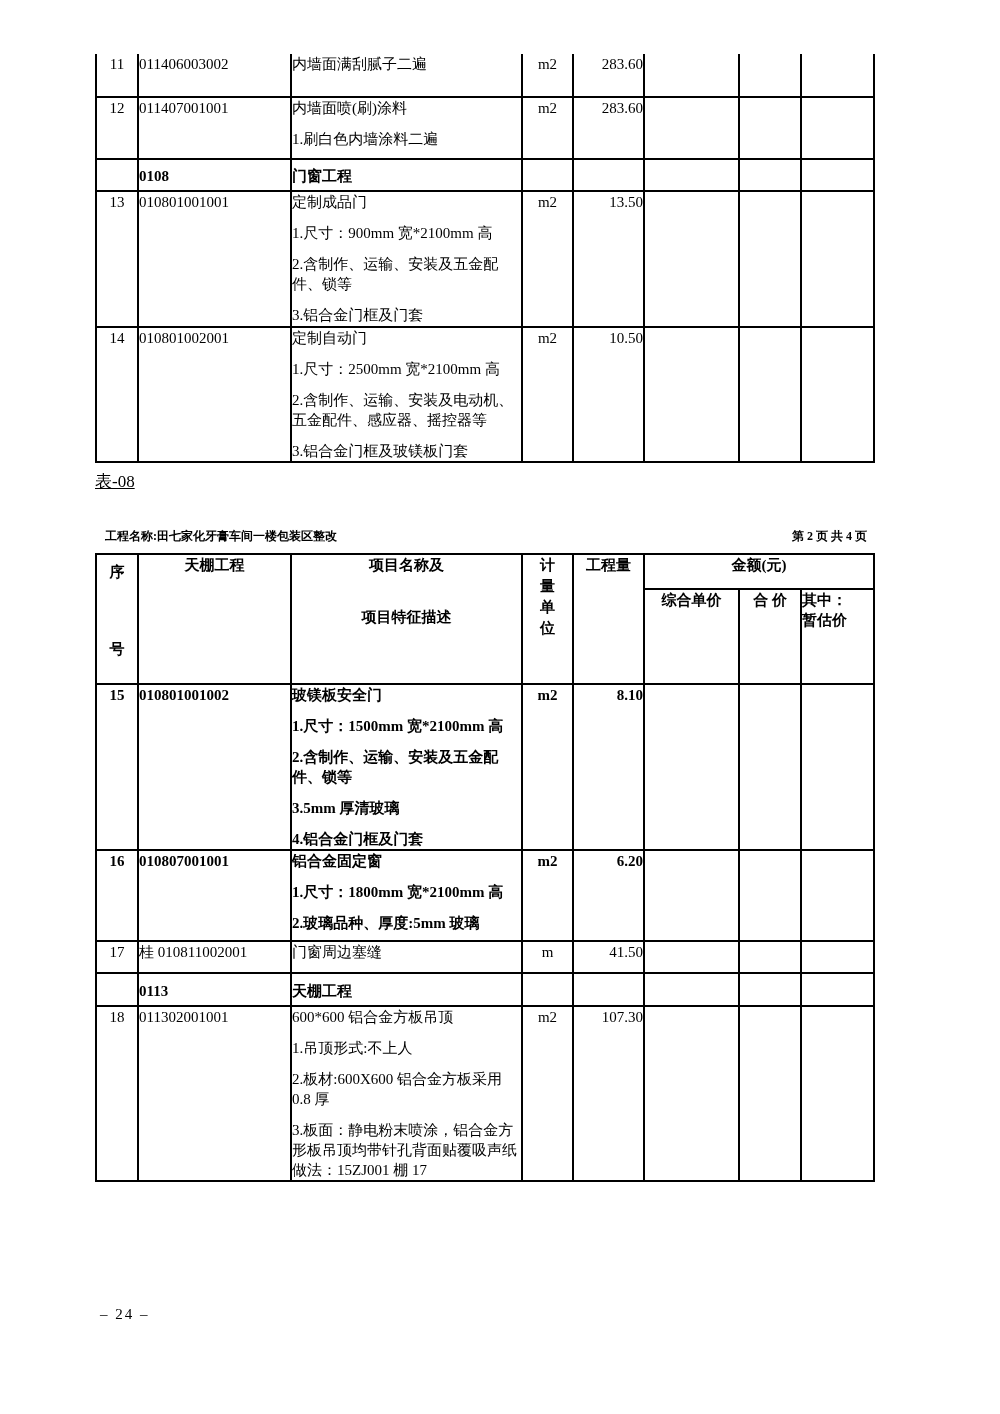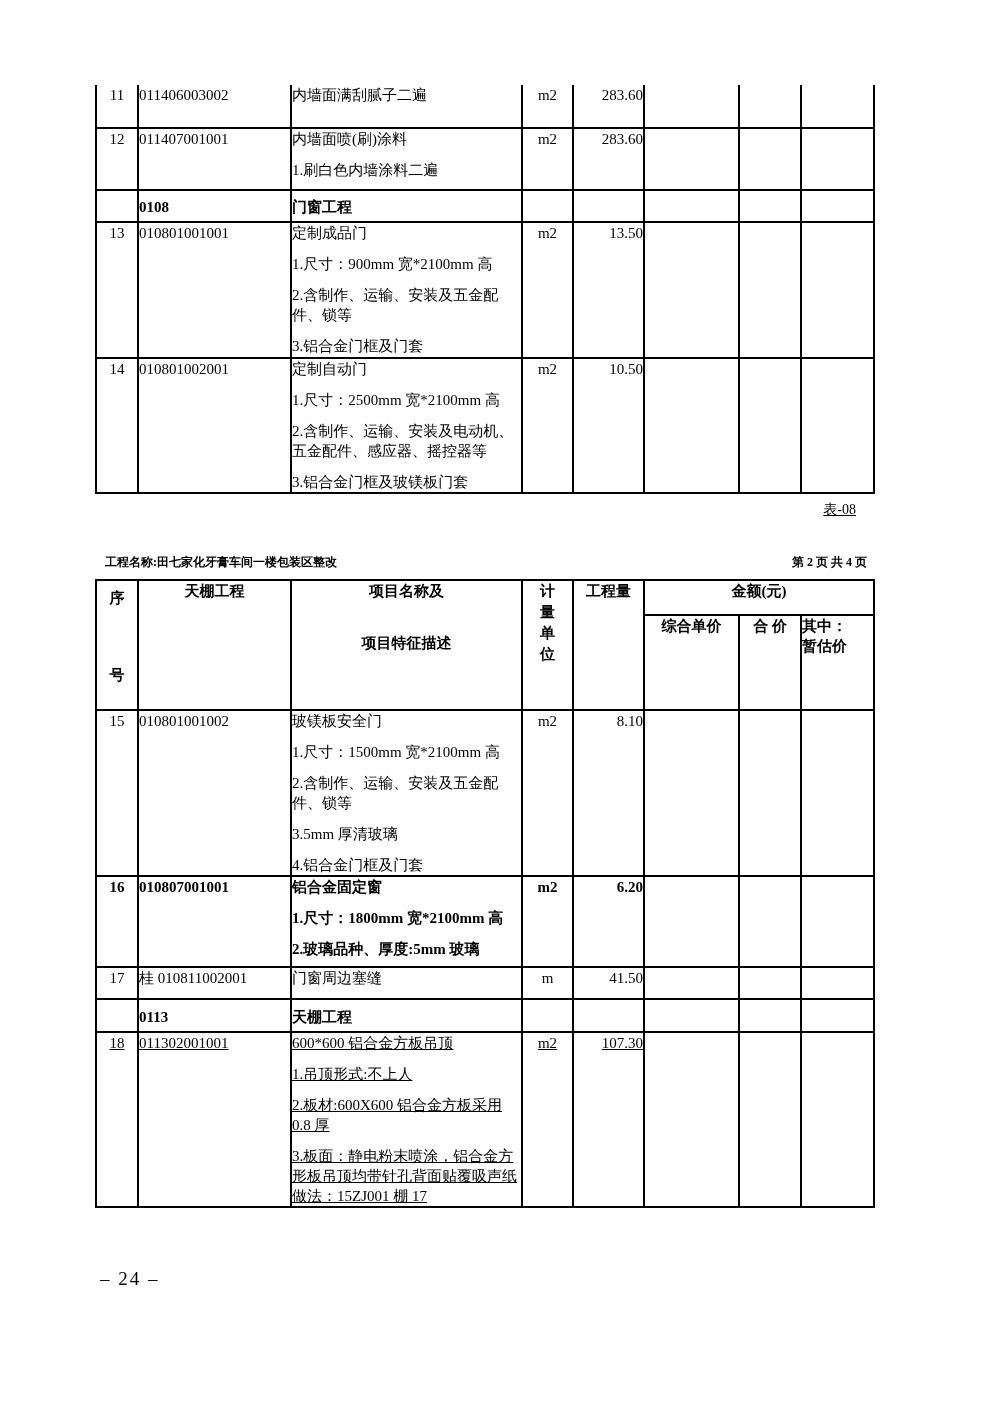--- a/index.html
+++ b/index.html
@@ -23,21 +23,21 @@
   }
   table.boq td, table.boq th {
     border: 2px solid #000;
     font-size: 15px;
     line-height: 20px;
     padding: 0;
     overflow: hidden;
     vertical-align: top;
   }
   
-  table.t1 { margin-top: 85px; }
+  table.t1 { margin-top: 54px; }
   table.t1 tr:first-child td { border-top: none; }
 
   td.c-seq  { text-align: center; padding-top: 9px; }
   td.c-code { padding: 9px 4px 6px 10px; }
   td.c-name { padding: 9px 8px 8px 9px; }
   td.c-unit { text-align: center; padding-top: 9px; }
   td.c-qty  { text-align: right; padding: 9px 8px 6px 4px; }
   td.c-price { }
 
   tr.section-row td { vertical-align: middle; font-weight: bold; }
@@ -66,41 +66,41 @@
   }
   th.h-amount { height: 35px; }
   th.h-estimate {
     vertical-align: top; text-align: left;
     padding: 8px 0 0 11px; line-height: 21px;
   }
 
   
   .table-tag {
     width: 778px; margin-left: 95px; margin-top: 7px;
-    text-align: right; padding-right: 17px;
-    font-size: 14px;
+    text-align: left; padding-right: 17px;
+    font-size: 17px;
     text-decoration: underline;
   }
   .doc-title {
     width: 778px; margin: 26px 0 0 95px;
     text-align: center;
     font-size: 30px; font-weight: bold;
     letter-spacing: 1px;
     font-family: "Liberation Serif", "DejaVu Serif", serif;
   }
   .meta-row {
     width: 778px; margin: 35px 0 8px 95px;
     display: flex; justify-content: space-between; align-items: flex-end;
     font-size: 12px; font-weight: bold;
   }
   .meta-row .proj { padding-left: 10px; }
   .meta-row .pg { padding-right: 6px; }
   .page-footer {
-    position: absolute; left: 100px; top: 1268px;
-    font-size: 19px; letter-spacing: 2px;
+    position: absolute; left: 100px; top: 1306px;
+    font-size: 15px; letter-spacing: 2px;
   }
 </style>
 </head>
 <body>
 
 <div class="page">
 
   <table class="boq t1">
     <colgroup>
       <col style="width:42px">
@@ -231,21 +231,21 @@
       <tr style="height:95px;">
         <th>综合单价</th>
         <th>合 价</th>
         <th class="h-estimate">
           <div>其中：</div>
           <div>暂估价</div>
         </th>
       </tr>
     </thead>
     <tbody id="t2-body">
-        <tr style="height: 164px;">
+        <tr style="height: 164px; font-weight: bold;">
           <td class="c-seq">15</td>
           <td class="c-code">010801001002</td>
           <td class="c-name">
             <div class="item-name">玻镁板安全门</div>
             <div class="item-feature">1.尺寸：1500mm 宽*2100mm 高</div>
             <div class="item-feature">2.含制作、运输、安装及五金配件、锁等</div>
             <div class="item-feature">3.5mm 厚清玻璃</div>
             <div class="item-feature">4.铝合金门框及门套</div>
           </td>
           <td class="c-unit">m2</td>
@@ -285,21 +285,21 @@
           <td class="c-code">0113</td>
           <td class="c-name">
             <div class="item-name">天棚工程</div>
           </td>
           <td class="c-unit"></td>
           <td class="c-qty"></td>
           <td class="c-price"></td>
           <td class="c-price"></td>
           <td class="c-price"></td>
         </tr>
-        <tr style="height: 160px; text-decoration: underline;">
+        <tr style="height: 160px;">
           <td class="c-seq">18</td>
           <td class="c-code">011302001001</td>
           <td class="c-name">
             <div class="item-name">600*600 铝合金方板吊顶</div>
             <div class="item-feature">1.吊顶形式:不上人</div>
             <div class="item-feature">2.板材:600X600 铝合金方板采用 0.8 厚</div>
             <div class="item-feature">3.板面：静电粉末喷涂，铝合金方形板吊顶均带针孔背面贴覆吸声纸做法：15ZJ001 棚 17</div>
           </td>
           <td class="c-unit">m2</td>
           <td class="c-qty">107.30</td>

